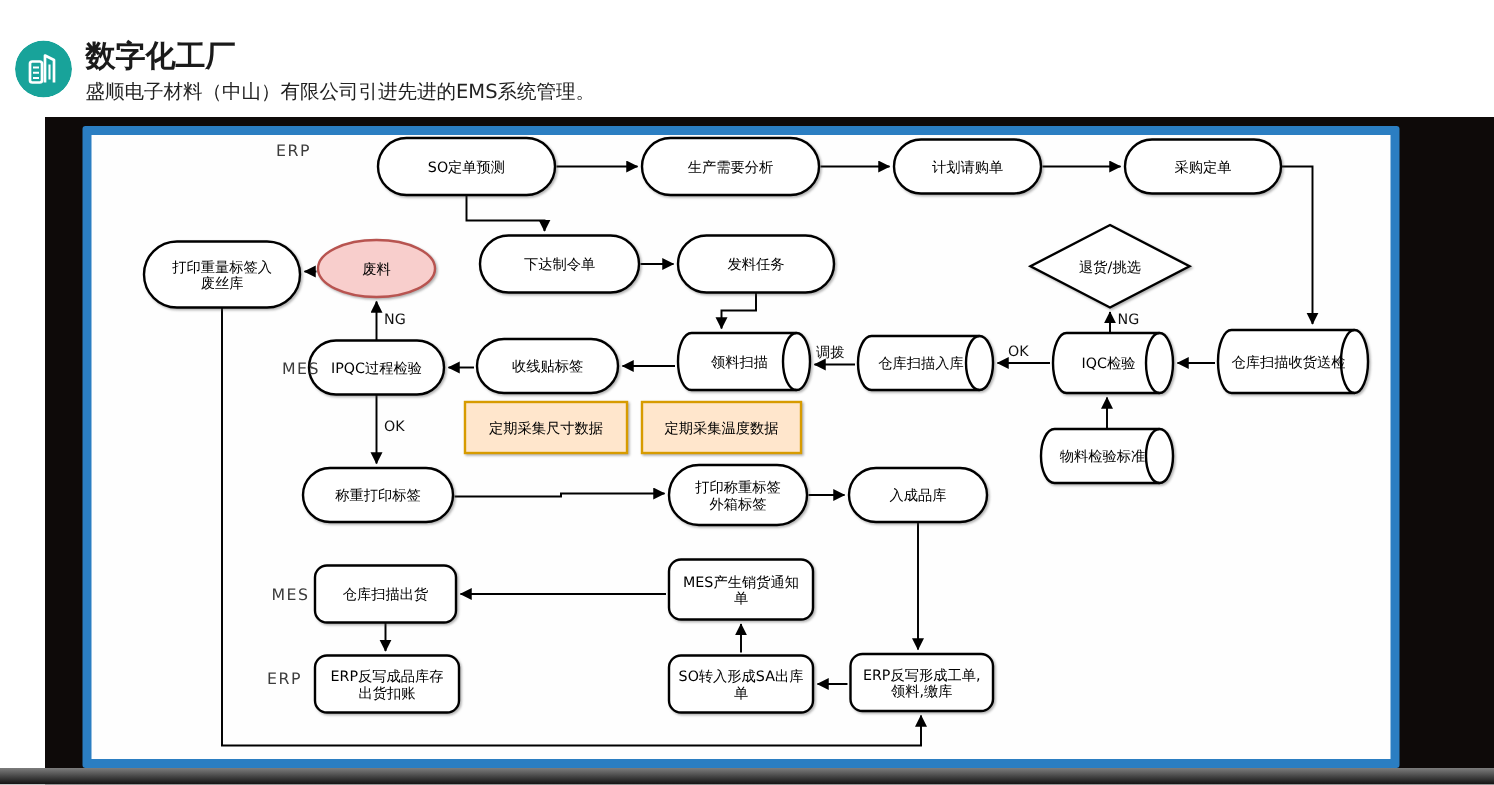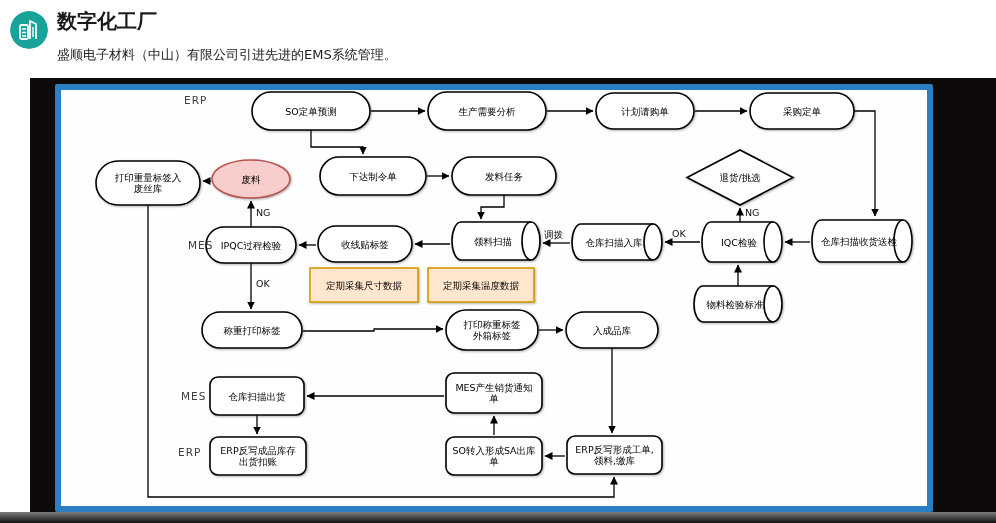--- a/index.html
+++ b/index.html
@@ -1,25 +1,25 @@
 <!DOCTYPE html>
 <html><head>
 <meta charset="utf-8">
 <style>
   * { margin:0; padding:0; box-sizing:border-box; }
   html,body { width:996px; height:523px; background:#ffffff; overflow:hidden;
               font-family:"DejaVu Sans","Liberation Sans",sans-serif; }
   .page { position:relative; width:996px; height:523px; background:#fff; }
 
   
-  .header { position:absolute; left:10px; top:8px; display:flex; align-items:flex-start; }
+  .header { position:absolute; left:10px; top:24px; display:flex; align-items:flex-start; }
   .logo { width:38px; height:38px; border-radius:50%; flex:0 0 38px; margin-top:3px; }
   .header-text { margin-left:9px; }
   .title { font-size:20px; font-weight:bold; color:#1a1a1a; line-height:26px; }
-  .subtitle { font-size:13px; color:#222; margin-top:12px; }
+  .subtitle { font-size:13px; color:#222; margin-top:2px; }
 
   
   .frame { position:absolute; left:30px; top:78px; width:966px; height:445px; background:#0e0a09; }
   .blue-border { position:absolute; left:55px; top:84px; width:878px; height:428px;
                  background:#2b7ec2; border-radius:2px; }
   .canvas { position:absolute; left:61px; top:90px; width:866px; height:416px; background:#fefefe; }
   .bottom-strip { position:absolute; left:0; top:512px; width:996px; height:11px;
                   background:linear-gradient(#7d7d7d,#101010); }
 
   svg.flow { position:absolute; left:0; top:0; width:996px; height:523px; }

